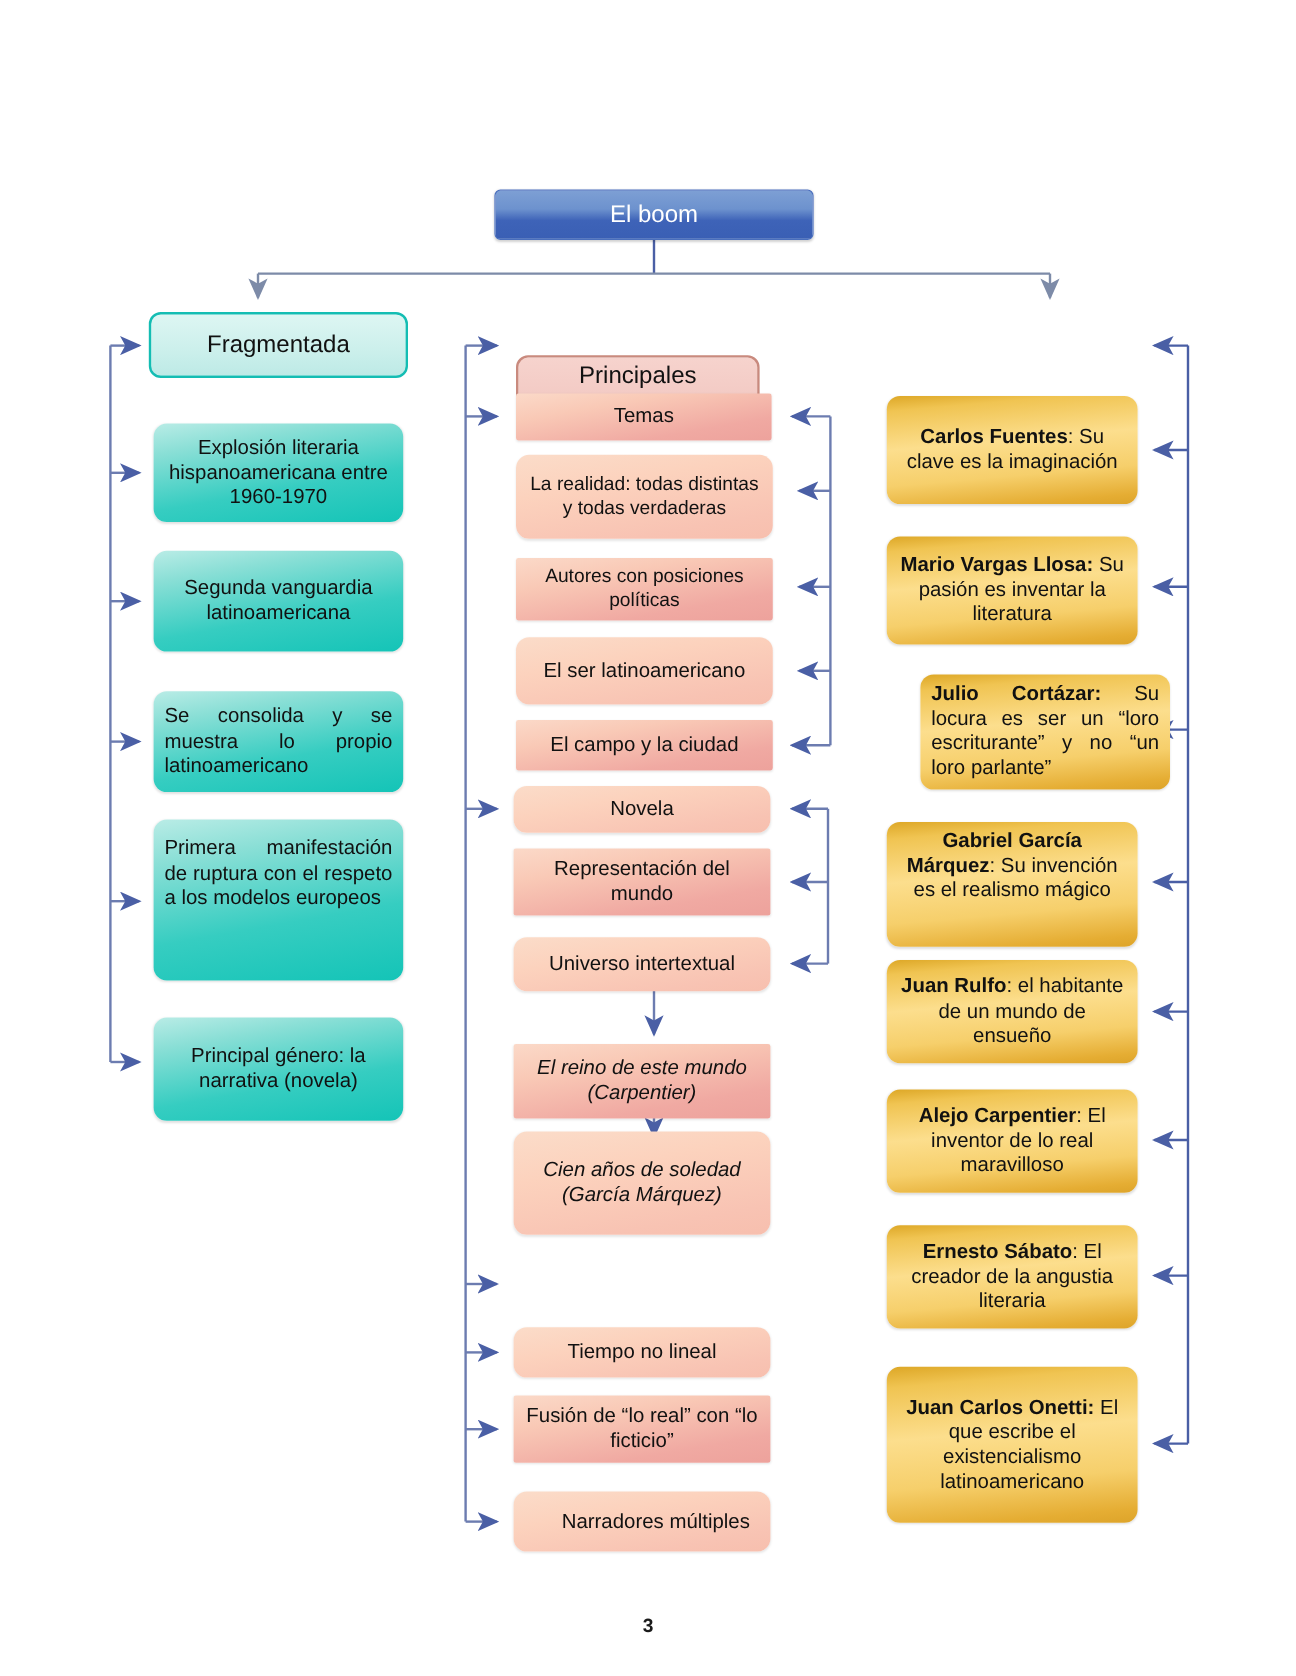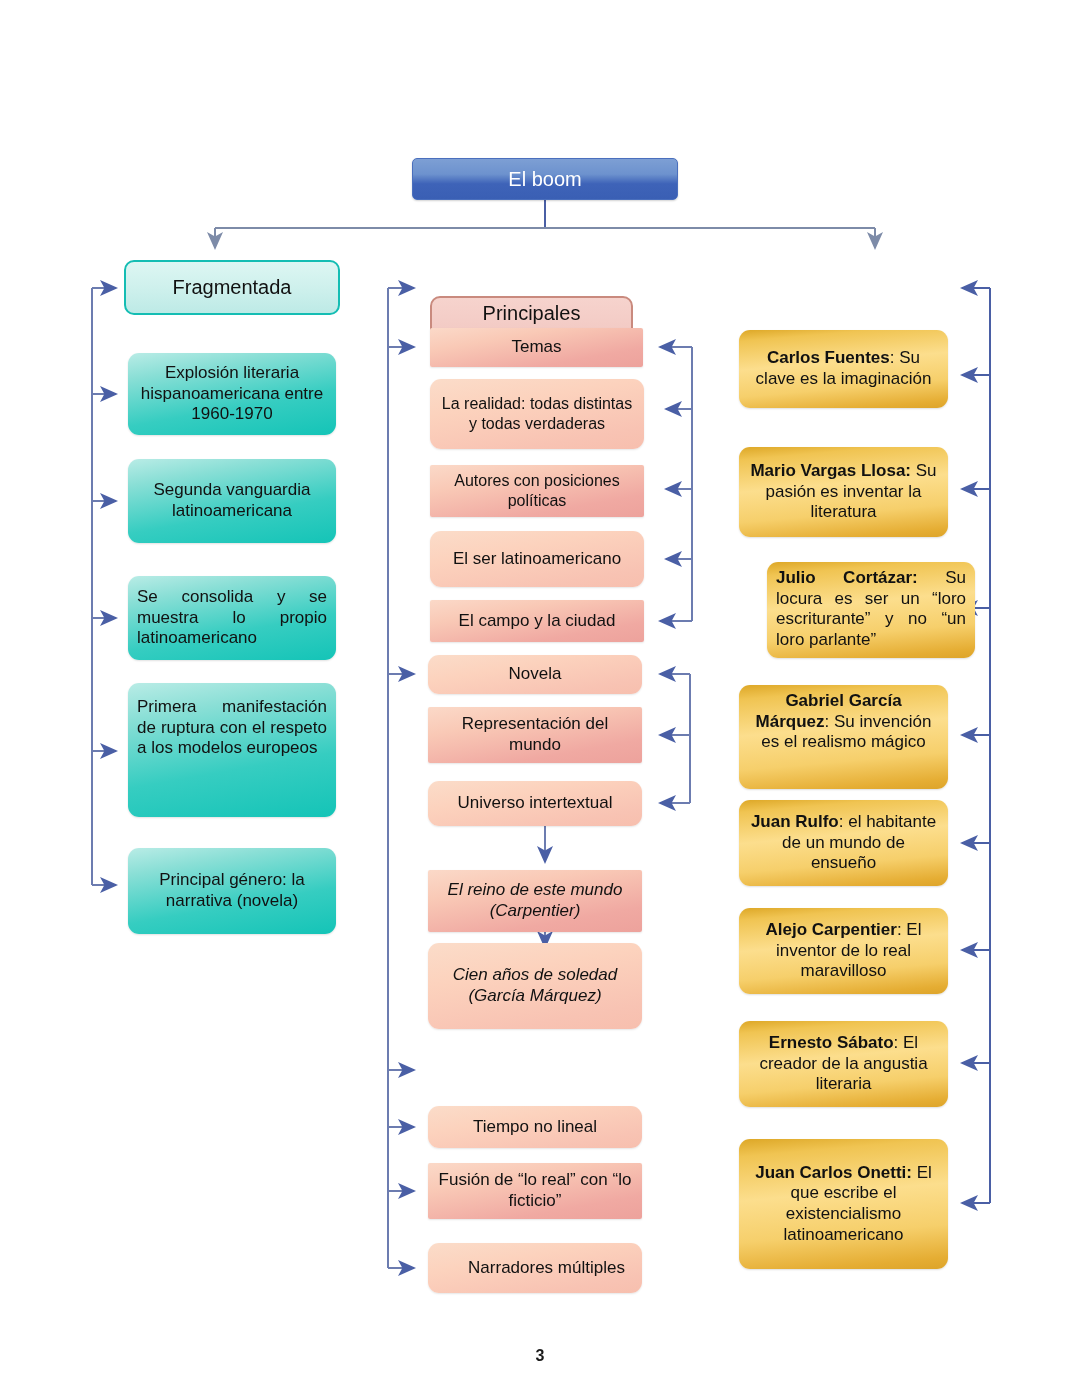--- a/index.html
+++ b/index.html
@@ -253,21 +253,21 @@
     <span>Tiempo no lineal</span>
   </div>
   <div class="node pink" style="left:428px; top:1163px; width:214px; height:56px;text-align:center;">
     <span>Fusión de “lo real” con “lo ficticio”</span>
   </div>
   <div class="node pink-l" style="left:428px; top:1243px; width:214px; height:50px;padding-left:32px;">
     <span>Narradores múltiples</span>
   </div>
 
 
-  <div class="node gold" style="left:739px; top:330px; width:209px; height:78px;justify-content:flex-end;">
+  <div class="node gold" style="left:739px; top:330px; width:209px; height:90px;justify-content:flex-end;">
     <span><b>Carlos Fuentes</b>: Su clave es la imaginación</span>
   </div>
   <div class="node gold" style="left:739px; top:447px; width:209px; height:90px;">
     <span><b>Mario Vargas Llosa:</b> Su pasión es inventar la literatura</span>
   </div>
   <div class="node gold clip" style="left:739px; top:562px; width:208px; height:96px; text-align:justify; align-items:flex-start; padding-top:6px;margin-left:28px;">
     <span><b>Julio Cortázar:</b> Su locura es ser un “loro escriturante” y no “un loro parlante”</span>
   </div>
   <div class="node gold clip" style="left:739px; top:685px; width:209px; height:104px; align-items:flex-start; padding-top:6px;">
     <span><b>Gabriel García Márquez</b>: Su invención es el realismo mágico</span>

